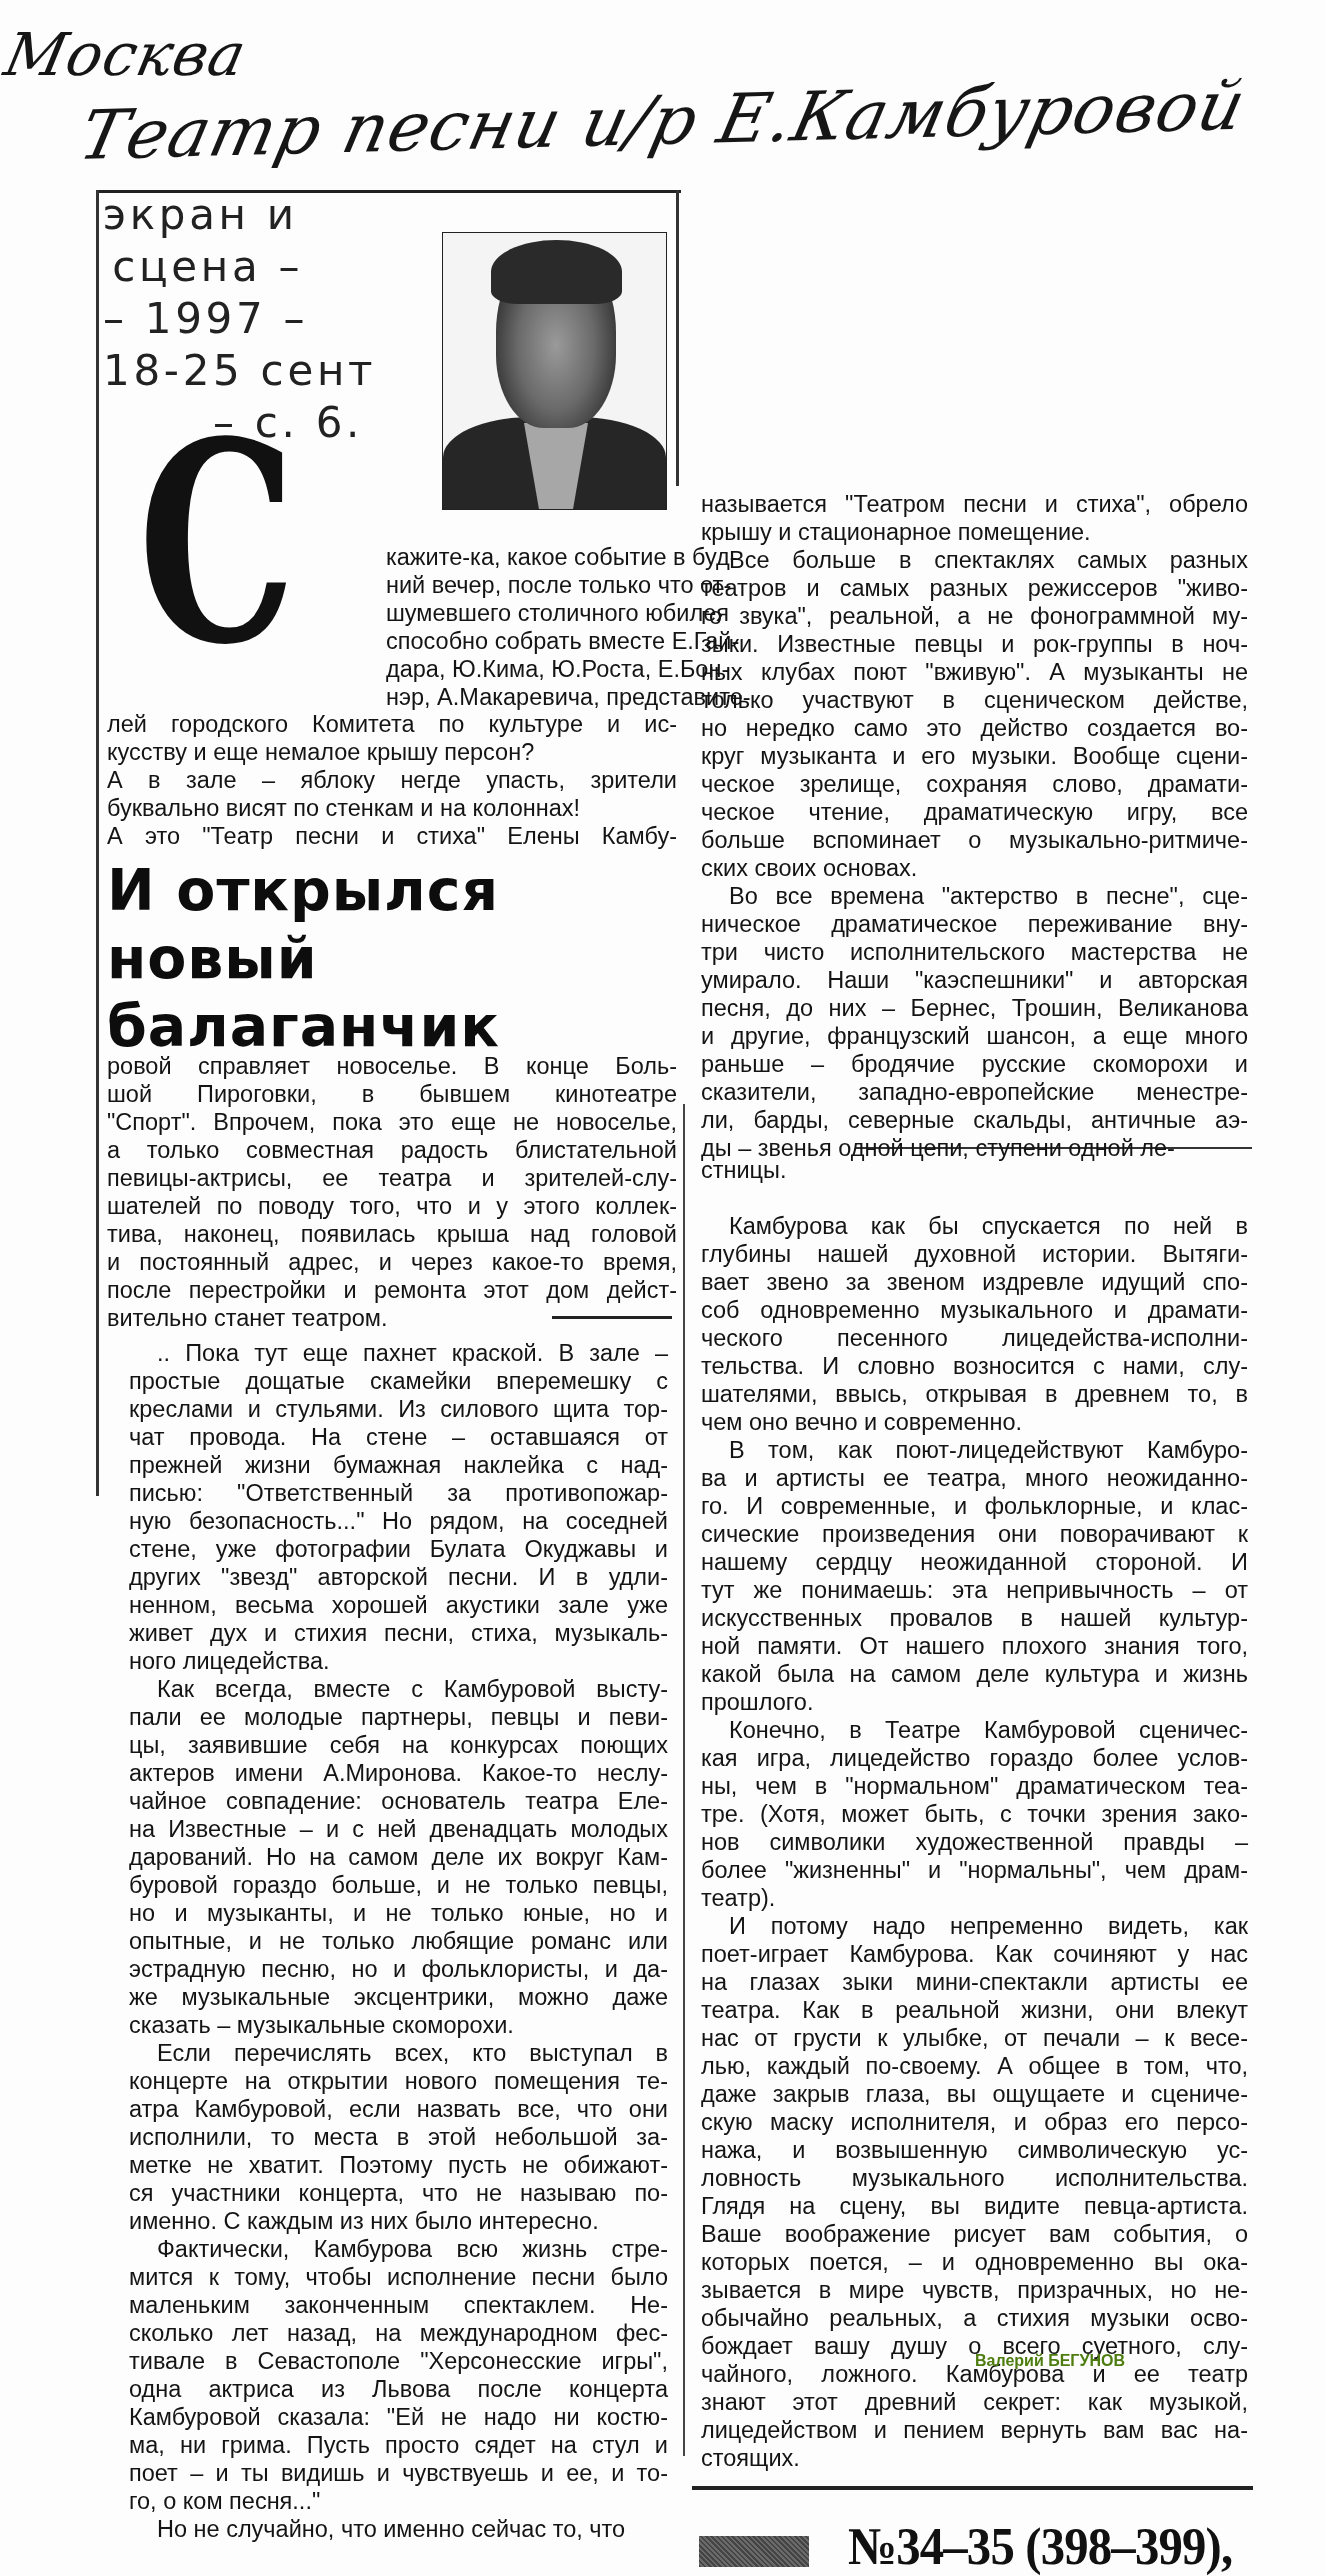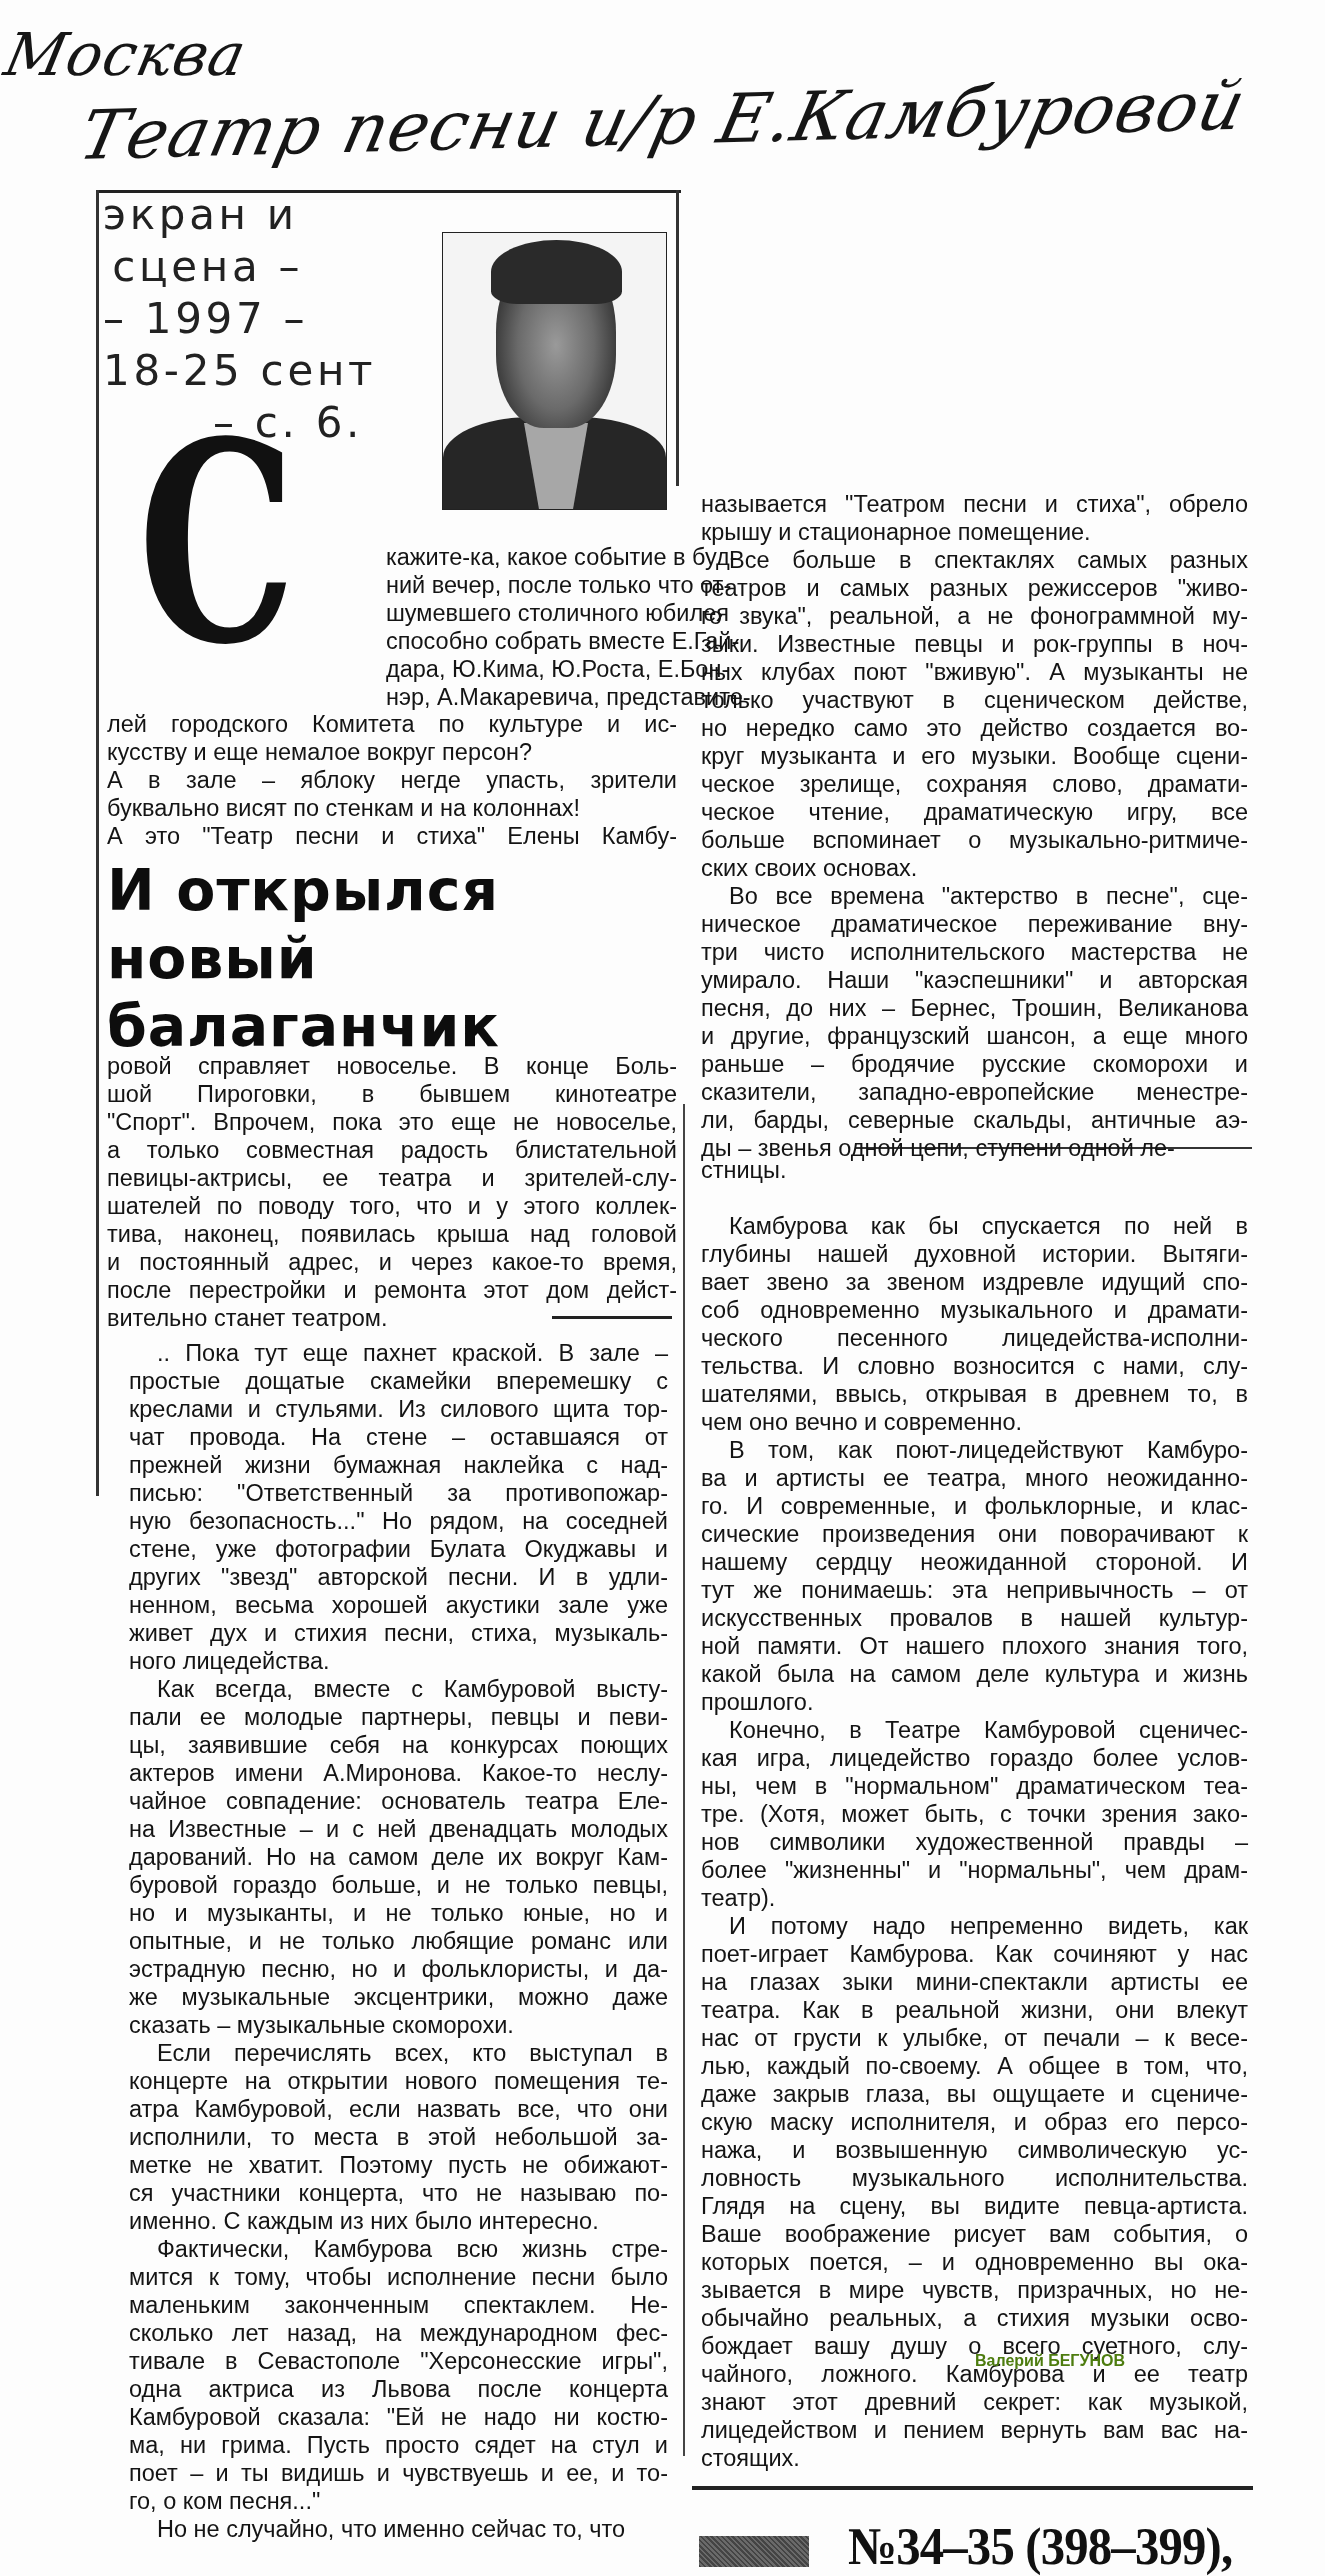--- a/index.html
+++ b/index.html
@@ -121,21 +121,21 @@
   <span class="line">кажите-ка, какое событие в буд-</span>
   <span class="line">ний вечер, после только что от-</span>
   <span class="line">шумевшего столичного юбилея</span>
   <span class="line">способно собрать вместе Е.Гай-</span>
   <span class="line">дара, Ю.Кима, Ю.Роста, Е.Бон-</span>
   <span class="line">нэр, А.Макаревича, представите-</span>
 </div>
 
 <div class="text intro-wide">
   <span class="line">лей городского Комитета по культуре и ис-</span>
-  <span class="line last">кусству и еще немалое вокруг персон?</span>
+  <span class="line last">кусству и еще немалое крышу персон?</span>
   <span class="line" style="white-space:pre">А в зале – яблоку негде упасть, зрители</span>
   <span class="line last">буквально висят по стенкам и на колоннах!</span>
   <span class="line" style="white-space:pre">А это "Театр песни и стиха" Елены Камбу-</span>
 </div>
 
 <div class="headline">
   <div>И открылся</div>
   <div>новый</div>
   <div>балаганчик</div>
 </div>

